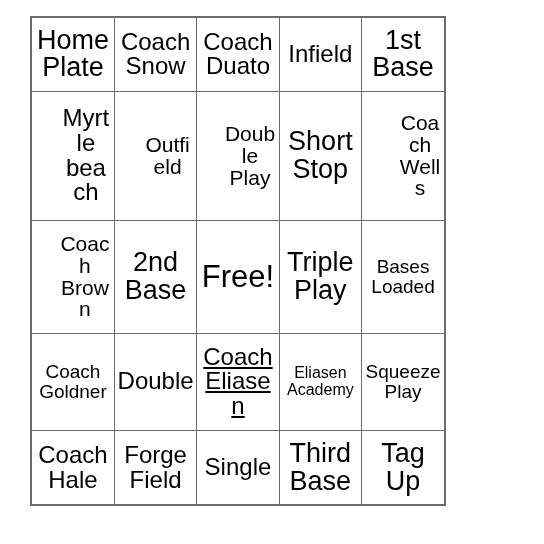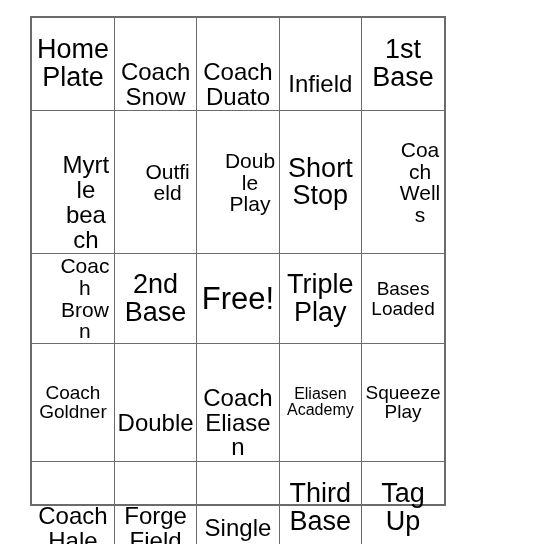--- a/index.html
+++ b/index.html
@@ -43,21 +43,21 @@
     overflow: hidden;
   }
   table.bingo-grid tr > td:first-child { border-left: 0; }
   table.bingo-grid tr > td:last-child  { border-right: 0; }
   table.bingo-grid tr:first-child > td { border-top: 0; }
   table.bingo-grid tr:last-child  > td { border-bottom: 0; }
 
   
   .s-xl  { font-size: 31px; }
   .s-lg  { font-size: 27px; }
-  .s-md  { font-size: 24px; margin-top: 41px; }
+  .s-md  { font-size: 24px; }
   .s-sm  { font-size: 21px; margin-left: 24px; }
   .s-xs  { font-size: 19px; }
   .s-xxs { font-size: 16px; }
   .cell-text { display: block; }
 </style>
 </head>
 <body>
 
 <div id="bingo-card" style="border-color: rgb(107, 107, 107); background: rgb(255, 255, 255); color: rgb(0, 0, 0);">
   <table class="bingo-grid">
@@ -113,21 +113,21 @@
             <span class="cell-text s-xs">Bases Loaded</span>
           </td>
       </tr>
       <tr>
         <td style="border-color: rgb(107, 107, 107); margin-top: 9px;">
             <span class="cell-text s-xs">Coach Goldner</span>
           </td>
         <td style="border-color: rgb(107, 107, 107);">
             <span class="cell-text s-md">Double</span>
           </td>
-        <td style="border-color: rgb(107, 107, 107);">
+        <td style="border-color: rgb(107, 107, 107); text-decoration: underline;">
             <span class="cell-text s-md">Coach Eliasen</span>
           </td>
         <td style="border-color: rgb(107, 107, 107);">
             <span class="cell-text s-xxs">Eliasen Academy</span>
           </td>
         <td style="border-color: rgb(107, 107, 107);">
             <span class="cell-text s-xs">Squeeze Play</span>
           </td>
       </tr>
       <tr>

